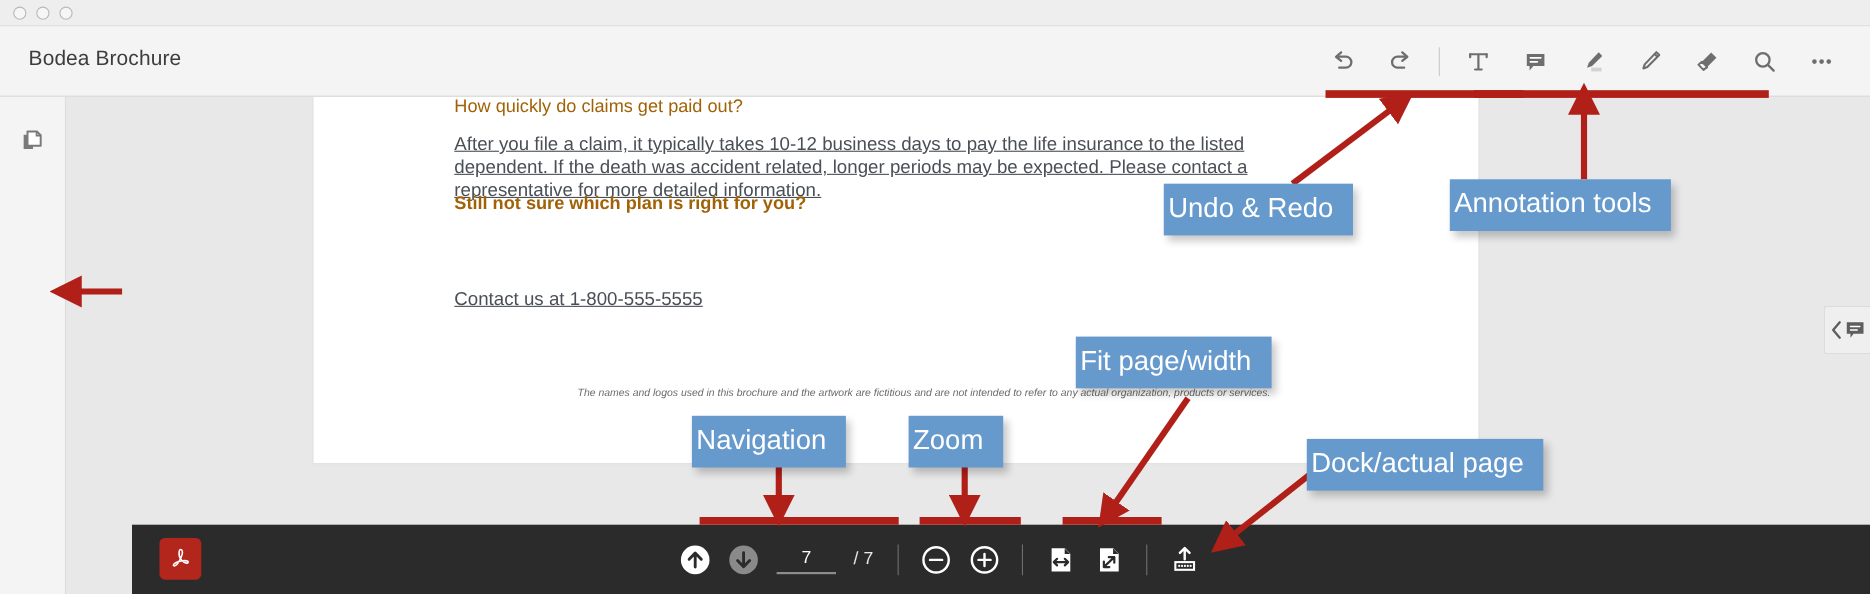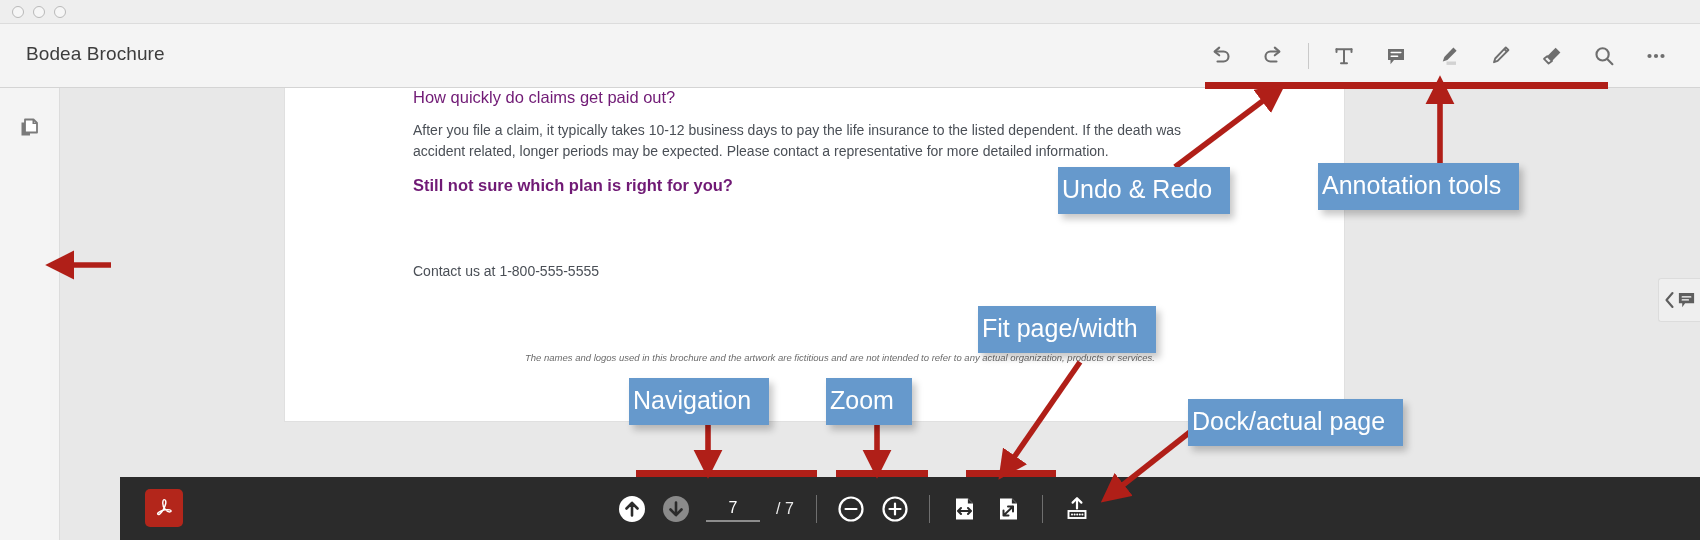--- a/index.html
+++ b/index.html
@@ -67,25 +67,25 @@
   .viewport {
     position: absolute; left: 60px; top: 88px; right: 0; bottom: 0;
     background: #e8e8e8; overflow: hidden;
   }
   .page {
     position: absolute; left: 225px; top: 0; width: 1059px; height: 333px;
     background: #ffffff;
     box-shadow: 0 0 0 1px #e0e0e0;
   }
   .pg-h {
-    position: absolute; color: #701a75; font-size: 16.5px;
+    position: absolute; color: #a16207; font-size: 16.5px;
     font-family: "Liberation Sans", sans-serif; white-space: nowrap;
   }
   .pg-p {
-    position: absolute; color: #4a4f56; font-size: 14px; line-height: 21px;
+    position: absolute; color: #4a4f56; font-size: 17px; line-height: 21px; text-decoration: underline;
   }
   .pg-disc {
     position: absolute; color: #6b6b6b; font-size: 9.5px;
     font-style: italic; white-space: nowrap;
   }
 
   
   .cmtoggle {
     position: absolute; right: 0; top: 190px;
     width: 42px; height: 44px;

